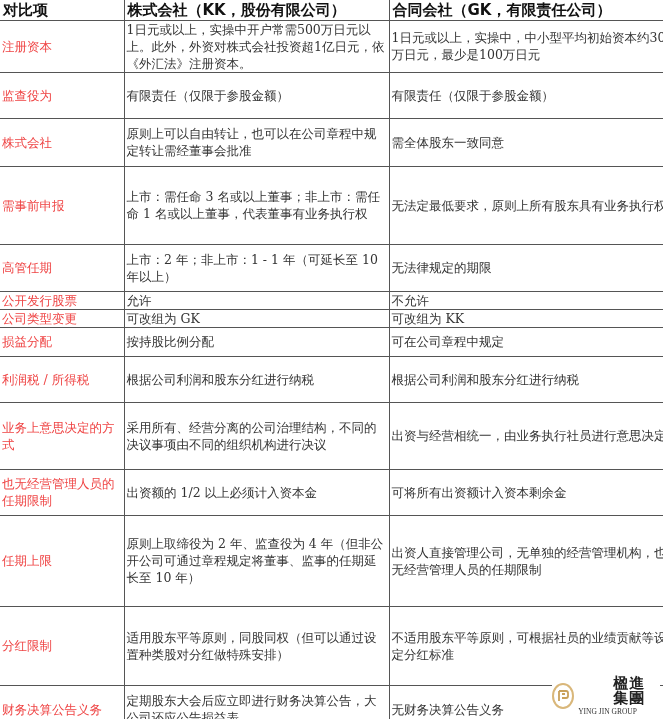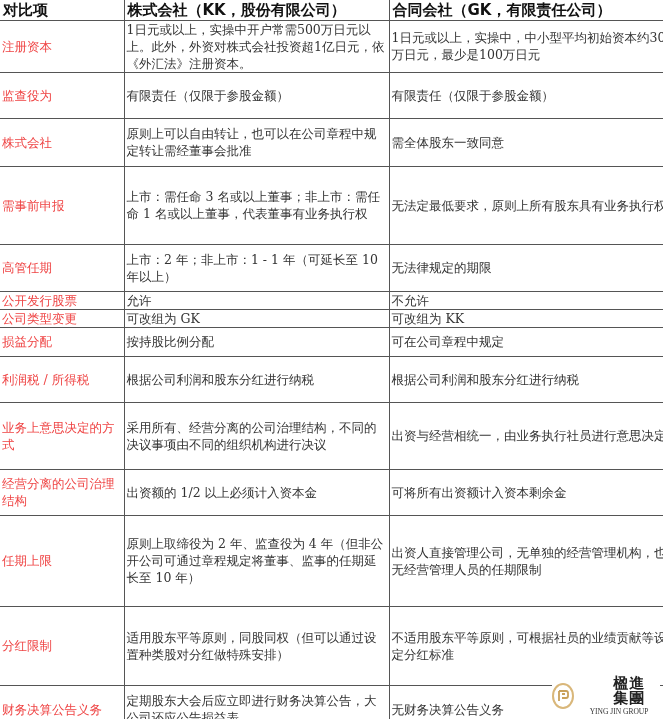--- a/index.html
+++ b/index.html
@@ -15,21 +15,21 @@
   tr:first-child th { border-top: none; }
   td:first-child, th:first-child { border-left: none; }
   .logo { position: absolute; right: 3px; bottom: 8px; width: 108px; height: 30px;
           background: #fff; display: flex; align-items: center; gap: 4px; }
   .logo-mark { width: 26px; height: 26px; border-radius: 50%;
                border: 2px solid #d9b77a; box-sizing: border-box; display: flex;
                align-items: center; justify-content: center; color: #c9a15b;
                font-family: "DejaVu Sans", sans-serif; font-weight: bold; font-size: 13px; }
   .logo-text { display: flex; flex-direction: column; line-height: 1; }
   .logo-cn { font-family: "DejaVu Serif", serif; font-weight: bold; font-size: 15px; color: #222; letter-spacing: 1px; margin-left: 35px; }
-  .logo-en { font-family: "Liberation Serif", serif; font-size: 7.5px; color: #333; margin-top: 2px; text-align: center; }
+  .logo-en { font-family: "Liberation Serif", serif; font-size: 7.5px; color: #333; margin-top: 2px; }
 </style>
 </head>
 <body>
 
 <table>
   <colgroup>
     <col style="width:124px">
     <col style="width:265px">
     <col style="width:291px">
   </colgroup>
@@ -85,21 +85,21 @@
       <td class="label">利润税 / 所得税</td>
       <td>根据公司利润和股东分红进行纳税</td>
       <td>根据公司利润和股东分红进行纳税</td>
     </tr>
     <tr style="height:67px">
       <td class="label">业务上意思决定的方式</td>
       <td>采用所有、经营分离的公司治理结构，不同的决议事项由不同的组织机构进行决议</td>
       <td>出资与经营相统一，由业务执行社员进行意思决定</td>
     </tr>
     <tr style="height:46px">
-      <td class="label">经营分离的公司治理结构</td>
+      <td class="label">也无经营管理人员的任期限制</td>
       <td>出资额的 1/2 以上必须计入资本金</td>
       <td>可将所有出资额计入资本剩余金</td>
     </tr>
     <tr style="height:91px">
       <td class="label">任期上限</td>
       <td>原则上取缔役为 2 年、监查役为 4 年（但非公开公司可通过章程规定将董事、监事的任期延长至 10 年）</td>
       <td>出资人直接管理公司，无单独的经营管理机构，也无经营管理人员的任期限制</td>
     </tr>
     <tr style="height:79px">
       <td class="label">分红限制</td>

